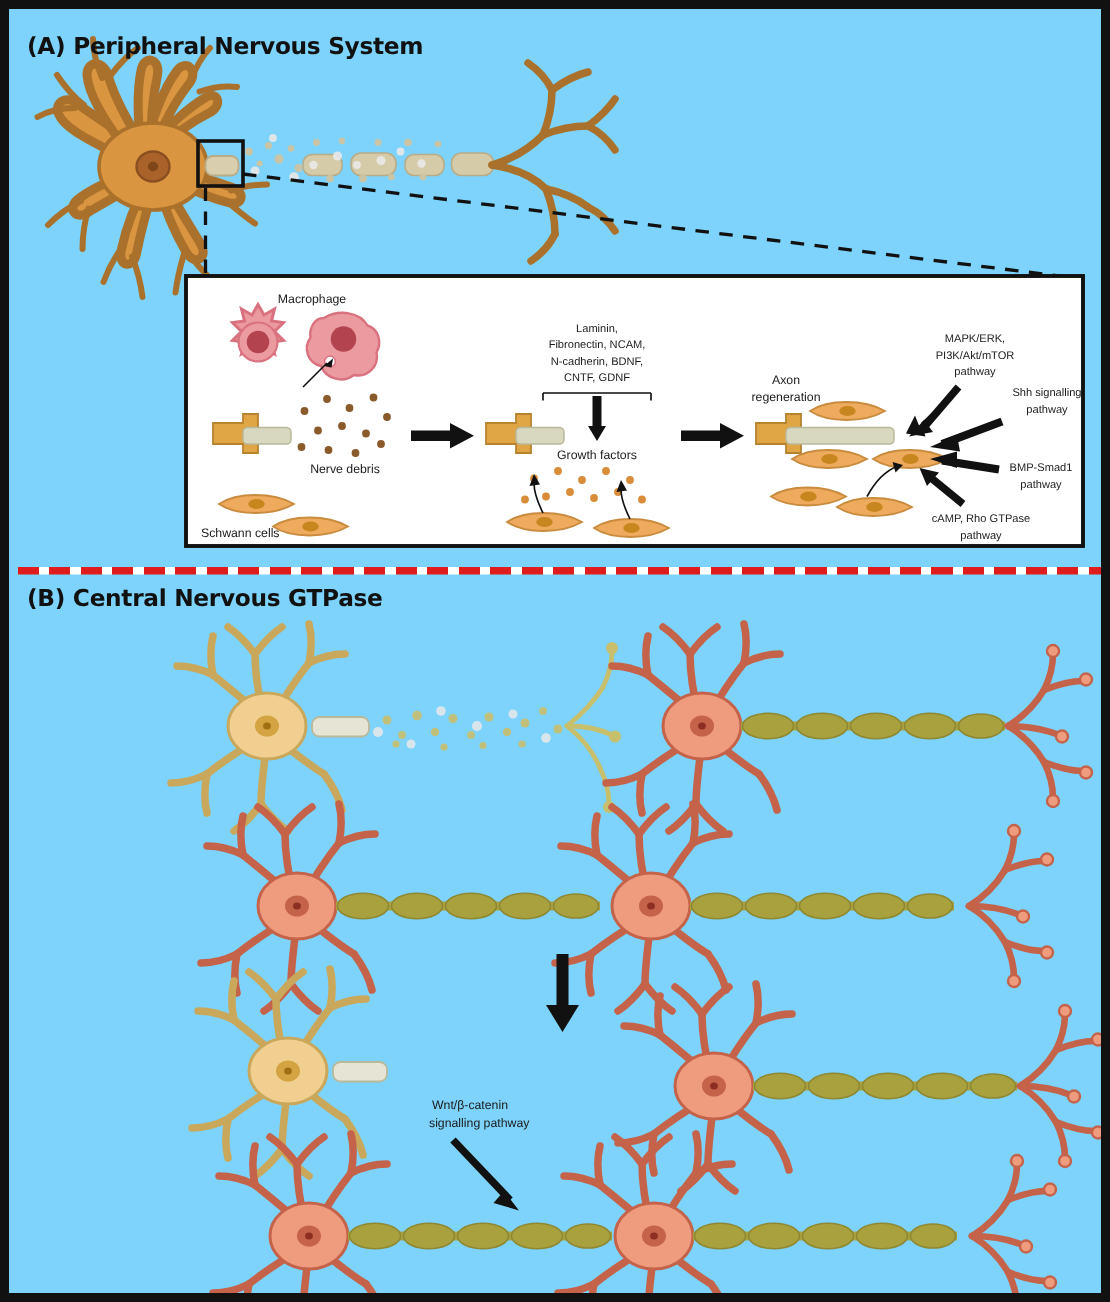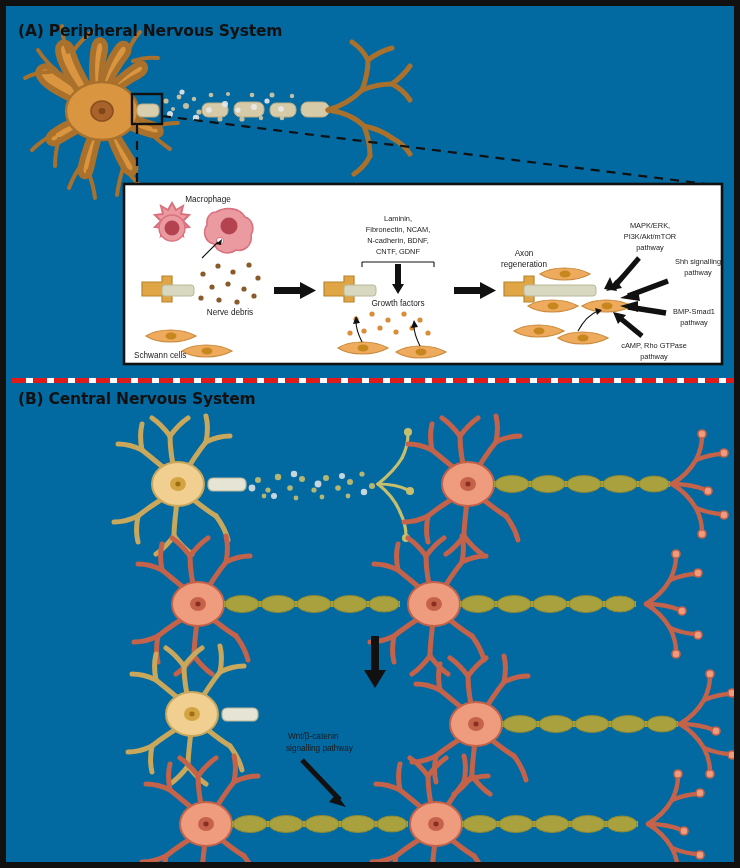--- a/index.html
+++ b/index.html
@@ -1,18 +1,18 @@
 <!DOCTYPE html>
 <html><head>
 <meta charset="utf-8">
 <style>
   html,body{margin:0;padding:0;background:#fff;}
   body{width:740px;height:868px;font-family:"Liberation Sans",sans-serif;}
   .figure{position:relative;width:740px;height:868px;box-sizing:border-box;
-          border:6px solid #111;background:#0369a1;overflow:hidden;}
+          border:6px solid #111;background:#7dd3fc;overflow:hidden;}
 
   .panel{position:absolute;left:0;width:728px;}
   #panel-pns{top:0;height:366px;}
   #panel-cns{top:378px;height:478px;}
 
   .panel-title{position:absolute;left:12px;font-weight:bold;font-size:15.5px;
                color:#111;letter-spacing:-.2px;white-space:nowrap;
                font-family:"DejaVu Sans",sans-serif;}
   #title-a{top:16px;}
   #title-b{top:6px;}
@@ -305,21 +305,21 @@
           <path d="M636,330 L614,312" stroke="#111" stroke-width="5" fill="none"></path>
           <path d="M607,306 l13,3 l-8,9 Z" fill="#111"></path>
         </g>
       </g>
     </svg>
   </div>
 
   <div class="divider"></div>
 
   <div class="panel" id="panel-cns">
-    <div class="panel-title" id="title-b">(B) Central Nervous System</div>
+    <div class="panel-title" id="title-b">(B) Central Nervous GTPase</div>
 
     <svg width="728" height="478" viewBox="0 0 728 478">
       <defs>
 
         <g id="cnsNeuron">
           <g stroke="#c4634a" stroke-width="5" fill="none" stroke-linecap="round">
             <path d="M0,-4 C-14,-16 -26,-26 -36,-34"></path>
               <path d="M-36,-34 C-44,-38 -52,-40 -60,-40"></path>
             <path d="M-36,-34 C-38,-44 -38,-52 -36,-60"></path>
             <path d="M-2,-6 C-6,-22 -8,-36 -8,-48"></path>

